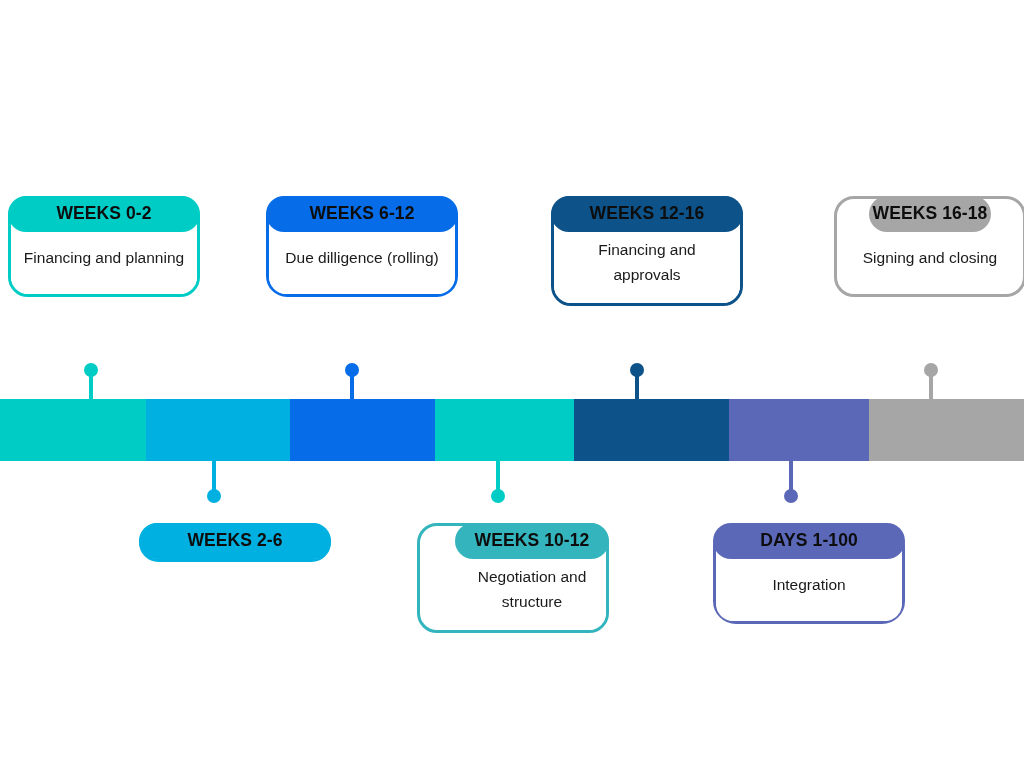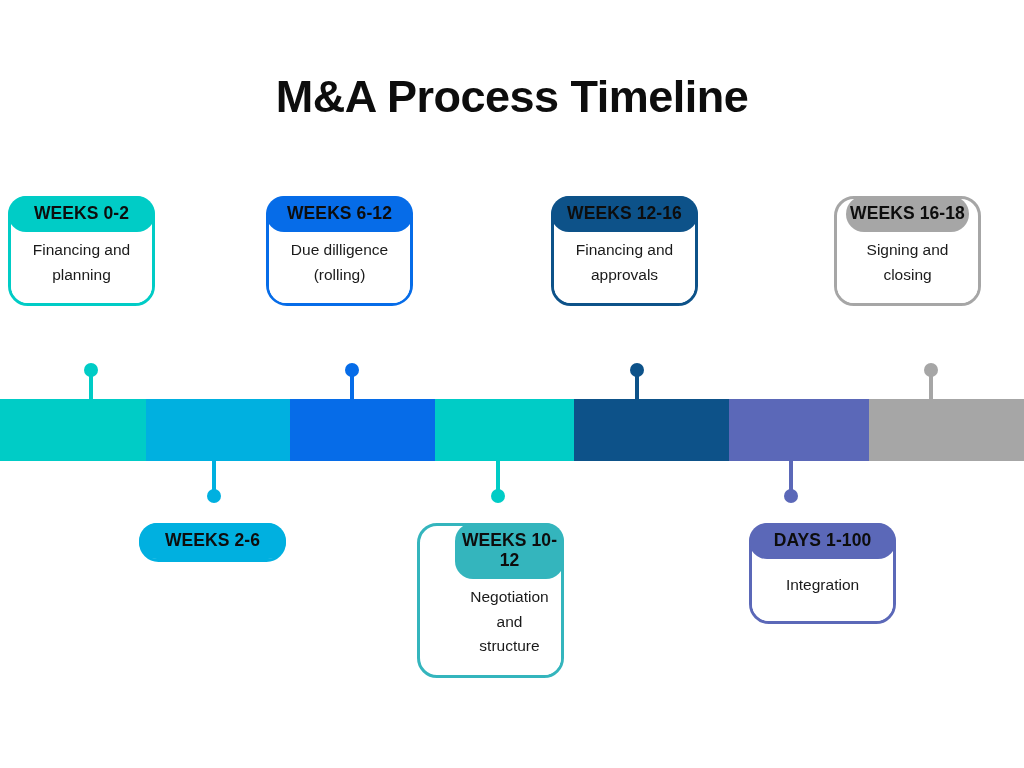--- a/index.html
+++ b/index.html
@@ -73,21 +73,21 @@
   .connector.up   { top: 363px; height: 40px; }
   .connector.up   .stem { top: 7px; bottom: 0; }
   .connector.up   .dot  { top: 0; }
   .connector.down { top: 457px; height: 46px; }
   .connector.down .stem { top: 0; bottom: 7px; }
   .connector.down .dot  { bottom: 0; }
 
   
   .card {
     position: absolute;
-    width: 147px;
+    width: 192px;
     background: #ffffff;
     border-radius: 20px;
     border-style: solid;
     border-width: 3px;
     display: flex;
     flex-direction: column;
     align-items: stretch;
     overflow: visible;
   }
   .card-header {
@@ -120,21 +120,20 @@
     justify-content: center;
   }
   .card.top    { top: 196px; }
   .card.bottom { top: 523px; justify-content: center; }
 </style>
 </head>
 <body>
 
 <div id="stage">
 
-  <div id="page-title">M&amp;A Process Timeline</div>
 
   <div id="timeline-bar">
       <div class="bar-segment" style="width: 146px; background: rgb(0, 204, 198);"></div>
       <div class="bar-segment" style="width: 144px; background: rgb(0, 176, 224);"></div>
       <div class="bar-segment" style="width: 145px; background: rgb(6, 108, 232);"></div>
       <div class="bar-segment" style="width: 139px; background: rgb(0, 204, 198);"></div>
       <div class="bar-segment" style="width: 155px; background: rgb(13, 82, 137);"></div>
       <div class="bar-segment" style="width: 140px; background: rgb(91, 104, 184);"></div>
       <div class="bar-segment" style="width: 155px; background: rgb(166, 166, 166);"></div>
     </div>
@@ -197,21 +196,21 @@
       </div>
       <div class="card bottom" style="left: 139px; border-color: rgb(0, 176, 224);">
         <div class="card-header" style="background: rgb(0, 176, 224);">WEEKS 2-6</div>
       </div>
       <div class="card bottom" style="left: 417px; border-color: rgb(52, 181, 189); padding-left: 38px;">
         <div class="card-header" style="background: rgb(52, 181, 189);">WEEKS 10-12</div>
         <div class="card-body">
           <span>Negotiation and structure</span>
         </div>
       </div>
-      <div class="card bottom" style="left: 749px; border-color: rgb(91, 104, 184);">
+      <div class="card bottom" style="left: 713px; border-color: rgb(91, 104, 184); border-radius: 23px;">
         <div class="card-header" style="background: rgb(91, 104, 184);">DAYS 1-100</div>
         <div class="card-body">
           <span>Integration</span>
         </div>
       </div>
     </div>
 
 </div>
 
 </body></html>

